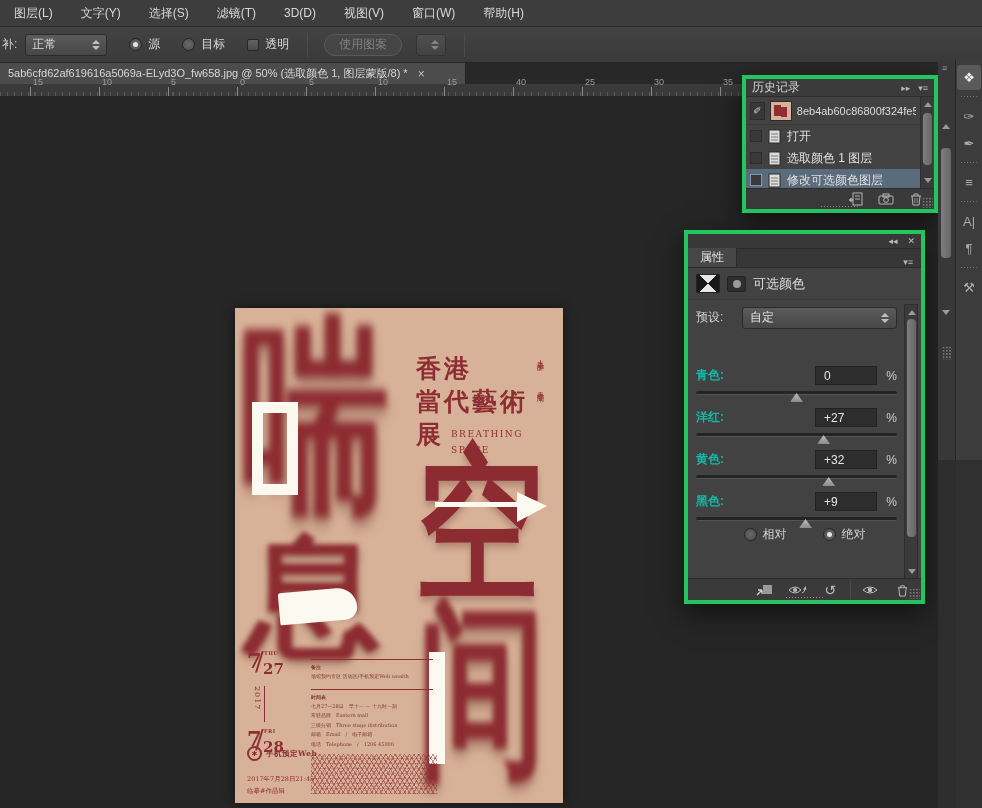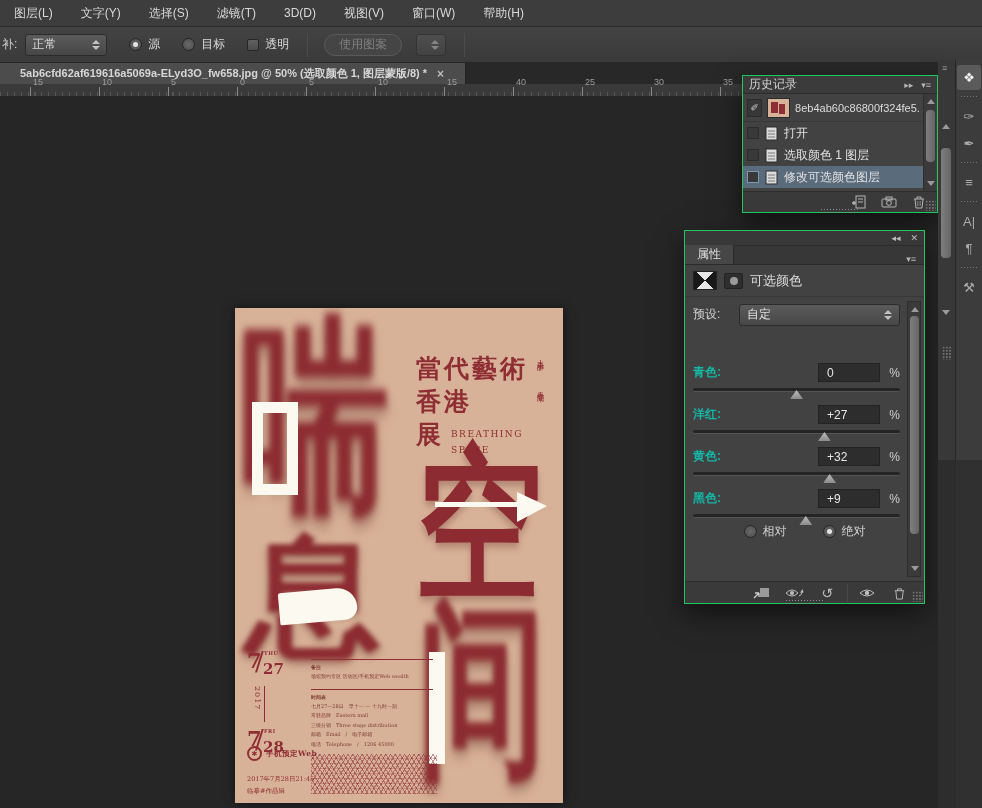--- a/index.html
+++ b/index.html
@@ -41,21 +41,21 @@
   .btn-disabled {
     margin-left:16px; height:22px; padding:0 14px; display:flex; align-items:center;
     background:#454545; border:1px solid #5a5a5a; border-radius:11px; color:#7f7f7f;
   }
   #mini-dd { width:30px; margin-left:14px; opacity:.55; }
   
   #tabbar { position:absolute; left:0; top:63px; width:982px; height:21px; background:#282828; }
   #doc-tab {
     position:absolute; left:0; top:0; height:21px; width:466px;
     background:#4c4c4c; border-right:1px solid #222; display:flex; align-items:center;
-    padding:0 20px; gap:10px; font-size:11px; color:#d6d6d6; white-space:nowrap; overflow:hidden;font-weight:bold;
+    padding:0 8px; gap:10px; font-size:11px; color:#d6d6d6; white-space:nowrap; overflow:hidden;
   }
   #tab-close { color:#bdbdbd; font-size:12px; cursor:default; }
   
   #ruler {
     position:absolute; left:0; top:84px; width:938px; height:13px;
     background:#3a3a3a; border-bottom:1px solid #272727;
     background-image:repeating-linear-gradient(to right,#565656 0 1px,transparent 1px 6.9px);
     background-size:938px 4px; background-position:left bottom; background-repeat:no-repeat;
   }
   .rmark { position:absolute; bottom:0; width:1px; height:9px; background:#8a8a8a; }
@@ -96,21 +96,21 @@
   .info-rule { border-top:1px solid #8e2d33; width:122px; margin:3px 0 4px; }
   .info-label { font-weight:bold; margin-bottom:2px; }
   .info-line { line-height:1.9; white-space:nowrap; overflow:hidden; }
   #hatch { width:126px; height:40px; margin-top:5px;
     background:
       repeating-linear-gradient(58deg, rgba(142,45,51,.5) 0 1px, transparent 1px 4px),
       repeating-linear-gradient(-58deg, rgba(142,45,51,.5) 0 1px, transparent 1px 4px),
       repeating-linear-gradient(0deg, rgba(142,45,51,.25) 0 1px, transparent 1px 5px);
   }
   
-  .floating { position:absolute; background:#424242; border:1px solid #22c55e; box-shadow:0 10px 26px rgba(0,0,0,.55); }
+  .floating { position:absolute; background:#424242; border:4px solid #22c55e; box-shadow:0 10px 26px rgba(0,0,0,.55); }
   
   #history { left:742px; top:75px; width:196px; height:138px; }
   .panel-titlebar { height:18px; background:#3b3b3b; border-bottom:1px solid #2c2c2c; display:flex; align-items:center; padding:0 6px; }
   .panel-title { font-size:12px; color:#d2d2d2; }
   .tb-icons { margin-left:auto; display:flex; gap:8px; color:#b5b5b5; font-size:9px; }
   #hist-body { position:absolute; left:0; top:18px; right:14px; bottom:21px; overflow:hidden; }
   #snapshot-row { height:28px; display:flex; align-items:center; gap:5px; padding:2px 4px; border-bottom:1px solid #383838; }
   .src-well { width:16px; height:18px; background:#373737; border:1px solid #2c2c2c; display:flex; align-items:center; justify-content:center; color:#c9c9c9; font-size:10px; }
   #snap-thumb { width:24px; height:20px; background:#d8b298; position:relative; border:1px solid #2a2a2a; }
   #snap-thumb::before { content:""; position:absolute; left:3px; top:3px; width:7px; height:11px; background:#8e2d33; }
@@ -290,22 +290,22 @@
       <div class="bigchar ch-xi">息</div>
       <div class="bigchar ch-kong">空</div>
       <div class="bigchar ch-jian">间</div>
       <div class="white-kou"></div>
       <div class="white-swash-xi"></div>
       <div class="white-line-kong"></div>
       <div class="white-head-kong"></div>
       <div class="white-bar-jian"></div>
 
       <div id="poster-title">
+        <div>香港</div>
         <div>當代藝術</div>
-        <div>香港</div>
         <div class="row3">
           <span>展</span>
           <span id="poster-sub">
             <span>BREATHING</span><br>
             <span>SPACE</span>
           </span>
         </div>
       </div>
 
       <div id="poster-vtext">

